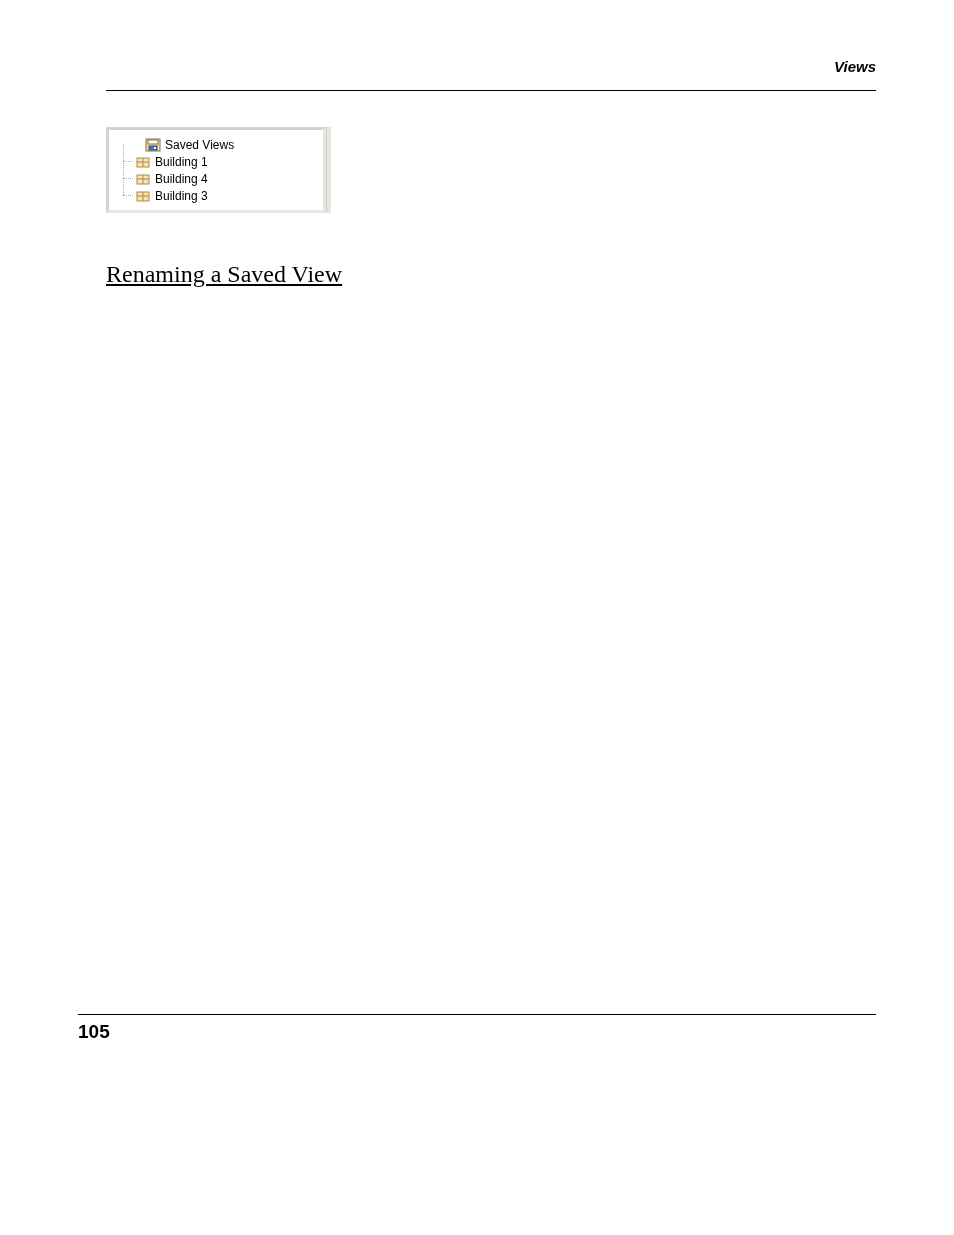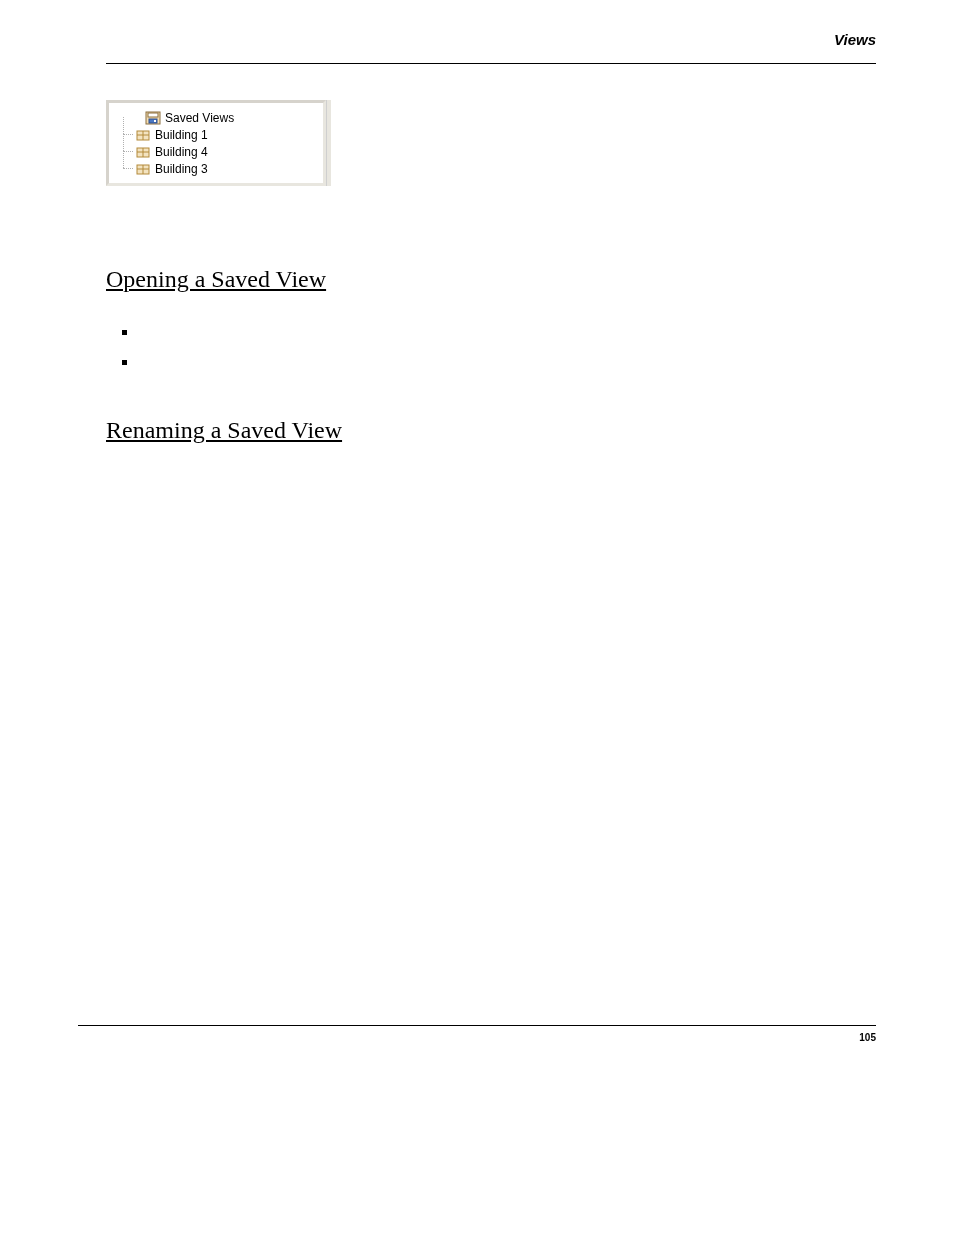--- a/index.html
+++ b/index.html
@@ -6,21 +6,21 @@
     margin: 0;
     padding: 0;
     background: #ffffff;
     font-family: "Segoe UI", Arial, sans-serif;
     color: #000;
   }
   .page {
     width: 954px;
     height: 1093px;
     box-sizing: border-box;
-    padding: 37px 78px 40px 106px;
+    padding: 64px 78px 40px 106px;
     position: relative;
   }
   .header-area {
     position: relative;
     height: 20px;
     margin-bottom: 6px;
   }
   .header-label {
     position: absolute;
     right: 0;
@@ -148,23 +148,23 @@
     left: 78px;
     right: 78px;
     bottom: 50px;
   }
   .footer hr {
     border: none;
     border-top: 1px solid #000;
     margin: 0 0 6px 0;
   }
   .page-num {
-    text-align: right;
+    text-align: left;
     font-weight: 700;
-    font-size: 10px;
+    font-size: 19px;
   }
 </style>
 </head>
 <body>
 
 <div class="page">
 
   <div class="header-area">
     <div class="header-label">Views</div>
   </div>
@@ -208,27 +208,20 @@
         <svg width="16" height="14" viewBox="0 0 16 14">
             <rect x="2" y="3" width="12" height="9" fill="#f3e3c0" stroke="#b38a3a"></rect>
             <line x1="2" y1="7" x2="14" y2="7" stroke="#b38a3a"></line>
             <line x1="8" y1="3" x2="8" y2="12" stroke="#b38a3a"></line>
           </svg>
       </span>
       <span class="tree-label">Building 3</span>
     </div>
   </div>
 
-  <div class="section">
-    <h2>Opening a Saved View</h2>
-    <ul class="bullets">
-      <li>&nbsp;</li>
-      <li>&nbsp;</li>
-    </ul>
-  </div>
 
   <div class="section tighter">
     <h2>Renaming a Saved View</h2>
   </div>
 
 
   <div class="footer">
     <hr>
     <div class="page-num">105</div>
   </div>

